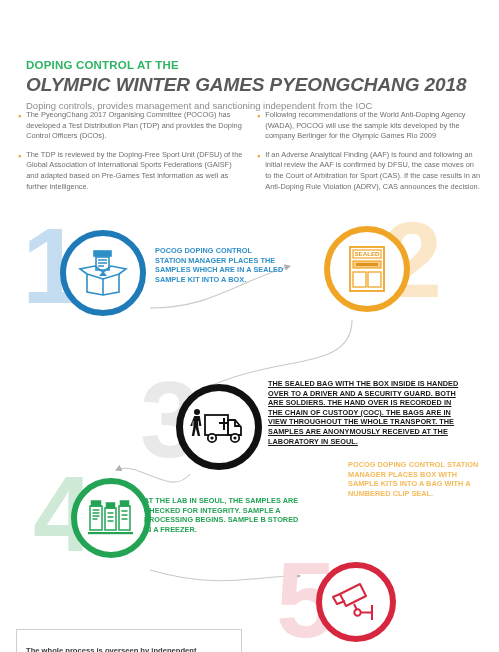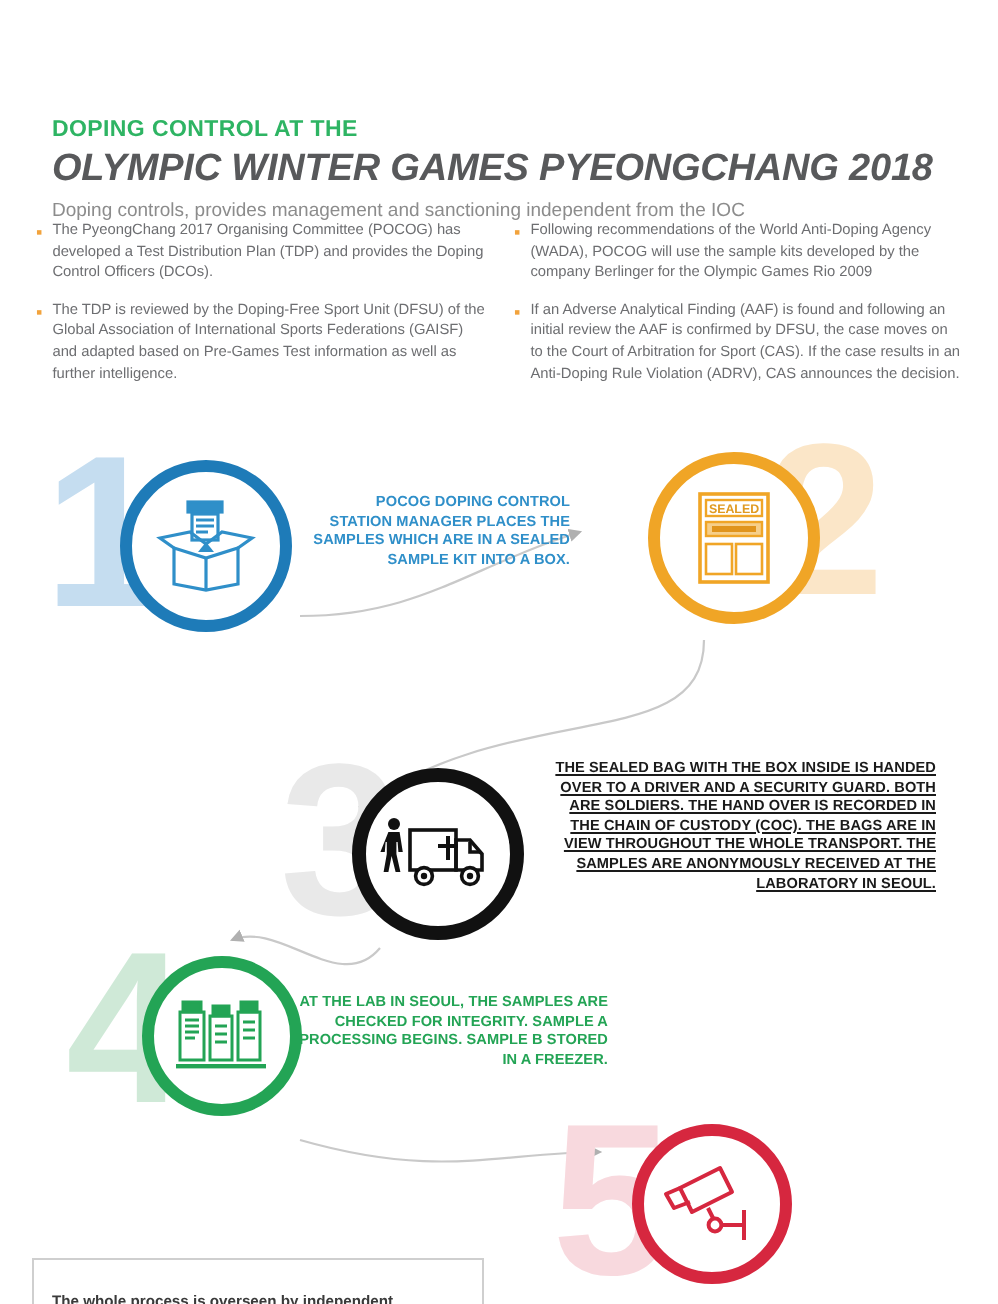--- a/index.html
+++ b/index.html
@@ -40,21 +40,21 @@
   .ghost{
     position:absolute;font-size:108px;font-weight:bold;line-height:108px;
     font-family:"Liberation Sans","DejaVu Sans",sans-serif;
     user-select:none;
   }
   .circle{
     position:absolute;border-radius:50%;background:#fff;
     display:flex;align-items:center;justify-content:center;
     box-sizing:border-box;
   }
-  .steptext{position:absolute;font-size:7.3px;font-weight:bold;line-height:9.6px;text-transform:uppercase;letter-spacing:.05px;text-align:right;}
+  .steptext{position:absolute;font-size:7.3px;font-weight:bold;line-height:9.6px;text-transform:uppercase;letter-spacing:.05px;}
 
   
   #ghost1{left:22px;top:14px;color:#c5ddf0;}
   #circle1{left:60px;top:32px;width:86px;height:86px;border:6px solid #1e7bb8;}
   #text1{left:155px;top:48px;width:130px;color:#2f8fc9;}
   
   #ghost2{left:382px;top:8px;color:#fbe6c8;}
   #circle2{left:324px;top:28px;width:86px;height:86px;border:6px solid #f0a526;}
   #text2{left:348px;top:262px;width:140px;color:#f5ba5a;}
   
@@ -154,20 +154,21 @@
       <svg width="46" height="52" viewBox="0 0 46 52">
         <rect x="6" y="4" width="34" height="44" fill="none" stroke="#f0a526" stroke-width="1.8"></rect>
         <rect x="9" y="7" width="28" height="8" fill="#fff" stroke="#f0a526" stroke-width="1.2"></rect>
         <text x="23" y="13.4" font-family="Liberation Sans, sans-serif" font-size="6.2" font-weight="bold" fill="#e09a20" text-anchor="middle">SEALED</text>
         <rect x="9" y="18" width="28" height="7" fill="#f6cf8a" stroke="#f0a526" stroke-width="1.2"></rect>
         <rect x="12" y="20" width="22" height="3" fill="#e0941c"></rect>
         <rect x="9" y="29" width="13" height="15" fill="none" stroke="#f0a526" stroke-width="1.3"></rect>
         <rect x="24" y="29" width="13" height="15" fill="none" stroke="#f0a526" stroke-width="1.3"></rect>
       </svg>
     </div>
+    <div class="steptext" id="text2">POCOG DOPING CONTROL STATION MANAGER PLACES BOX WITH SAMPLE KITS INTO A BAG WITH A NUMBERED CLIP SEAL.</div>
 
     <div class="ghost" id="ghost3">3</div>
     <div class="circle" id="circle3">
       <svg width="58" height="40" viewBox="0 0 58 40">
         <g fill="#111">
           <circle cx="7" cy="5" r="3"></circle>
           <path d="M4.2 9 h5.6 l1.6 10 h-2.2 l-.4 -5 -.6 0 0 6 2 9 h-2.4 l-2 -8 -1.6 8 h-2.4 l1.6 -9 0 -6 -.6 0 -.4 5 h-2.2 z"></path>
         </g>
         <g fill="none" stroke="#111" stroke-width="1.8">
           <rect x="15" y="8" width="23" height="20"></rect>

